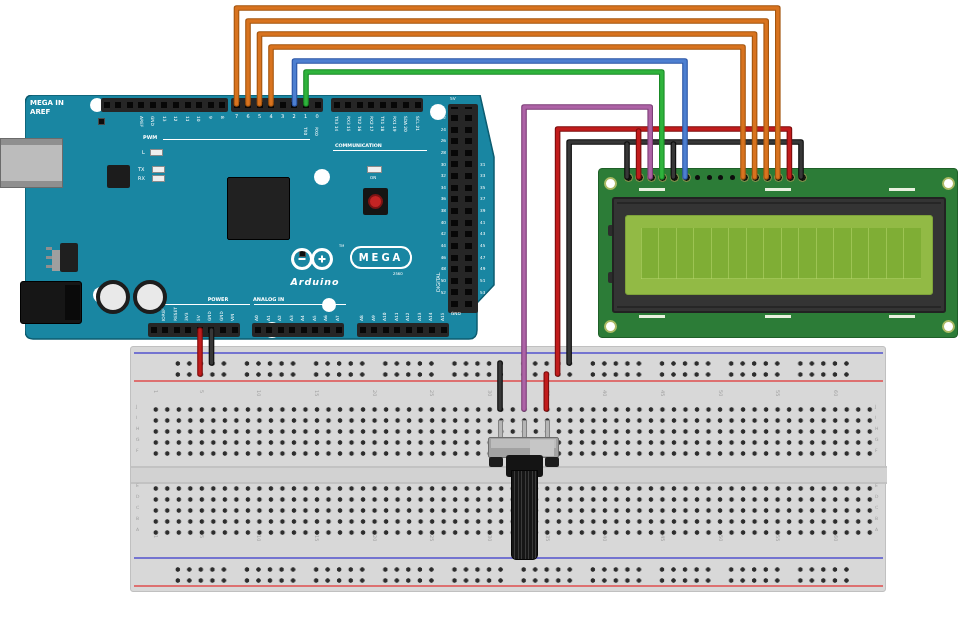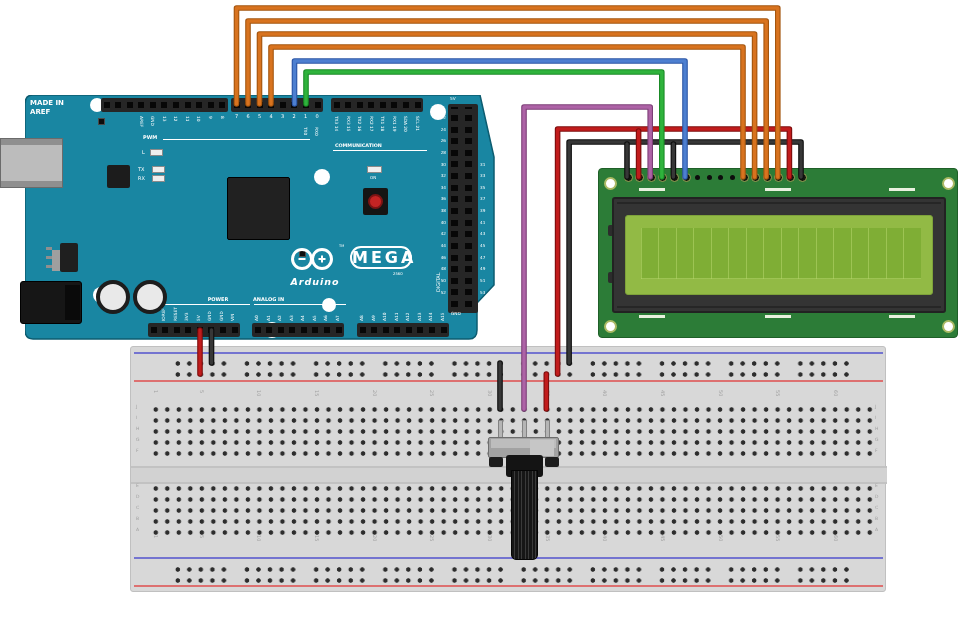--- a/index.html
+++ b/index.html
@@ -80,21 +80,21 @@
     <div class="bb-line" style="top:210px;background:#7474d0"></div>
     <div class="bb-rail" style="left:41px;top:216.5px"></div>
     <div class="bb-line" style="top:238px;background:#dd7070"></div>
   </div>
 
   <div id="arduino">
     <svg width="475" height="246" style="position:absolute;left:0;top:0">
       <path d="M8,0 H455 L469,62 V190 L452,208 V235 Q452,244 444,244 H8 Q0,244 0,235 V9 Q0,0 8,0 Z" fill="#1986a2" stroke="#0d5c70" stroke-width="1.5"></path>
     </svg>
 
-    <span class="tiny" style="left:5px;top:4px;font-size:7px;font-weight:bold">MADE IN</span>
+    <span class="tiny" style="left:5px;top:4px;font-size:7px;font-weight:bold">MEGA IN</span>
     <span class="tiny" style="left:5px;top:13px;font-size:7px;font-weight:bold">AREF</span>
 
     <div class="mhole" style="left:65px;top:3px;width:14px;height:14px"></div>
     <div class="mhole" style="left:405px;top:9px;width:16px;height:16px"></div>
     <div class="mhole" style="left:289px;top:74px;width:16px;height:16px"></div>
     <div class="mhole" style="left:68px;top:192px;width:16px;height:16px"></div>
     <div class="mhole" style="left:239px;top:227px;width:16px;height:16px"></div>
     <div class="mhole" style="left:297px;top:203px;width:14px;height:14px"></div>
 
     <div class="hdr" style="left:75.5px;top:3px;width:127px"></div>
@@ -164,21 +164,21 @@
     <svg width="58" height="32" style="position:absolute;left:262px;top:148px">
       <circle cx="15" cy="16" r="9.5" fill="none" stroke="#fff" stroke-width="3"></circle>
       <circle cx="35" cy="16" r="9.5" fill="none" stroke="#fff" stroke-width="3"></circle>
       <rect x="11.5" y="15" width="7" height="2" fill="#fff"></rect>
       <rect x="31.5" y="15" width="7" height="2" fill="#fff"></rect>
       <rect x="34" y="12.5" width="2" height="7" fill="#fff"></rect>
     </svg>
     <span class="tiny" style="left:314px;top:149px;font-size:3.5px">TM</span>
     <span class="tiny" style="left:260px;top:181px;width:60px;text-align:center;font-size:9.5px;font-style:italic;font-weight:bold;letter-spacing:1px">Arduino</span>
     <div style="left:325px;top:151px;width:62px;height:23px;border:2px solid #fff;border-radius:11px;
-         color:#fff;font-size:16px;font-weight:bold;letter-spacing:3px;text-align:center;line-height:19px">MEGA</div>
+         color:#fff;font-size:10px;font-weight:bold;letter-spacing:3px;text-align:center;line-height:19px">MEGA</div>
     <span class="tiny" style="left:368px;top:176px;font-size:3.8px">2560</span>
   </div>
 
   <div id="lcd">
     <div class="lcd-hole" style="left:4.5px;top:7.5px"></div>
     <div class="lcd-hole" style="left:342.5px;top:7.5px"></div>
     <div class="lcd-hole" style="left:4.5px;top:150.5px"></div>
     <div class="lcd-hole" style="left:342.5px;top:150.5px"></div>
     <div class="silk" style="left:40px;top:19px"></div>
     <div class="silk" style="left:166px;top:19px"></div>

